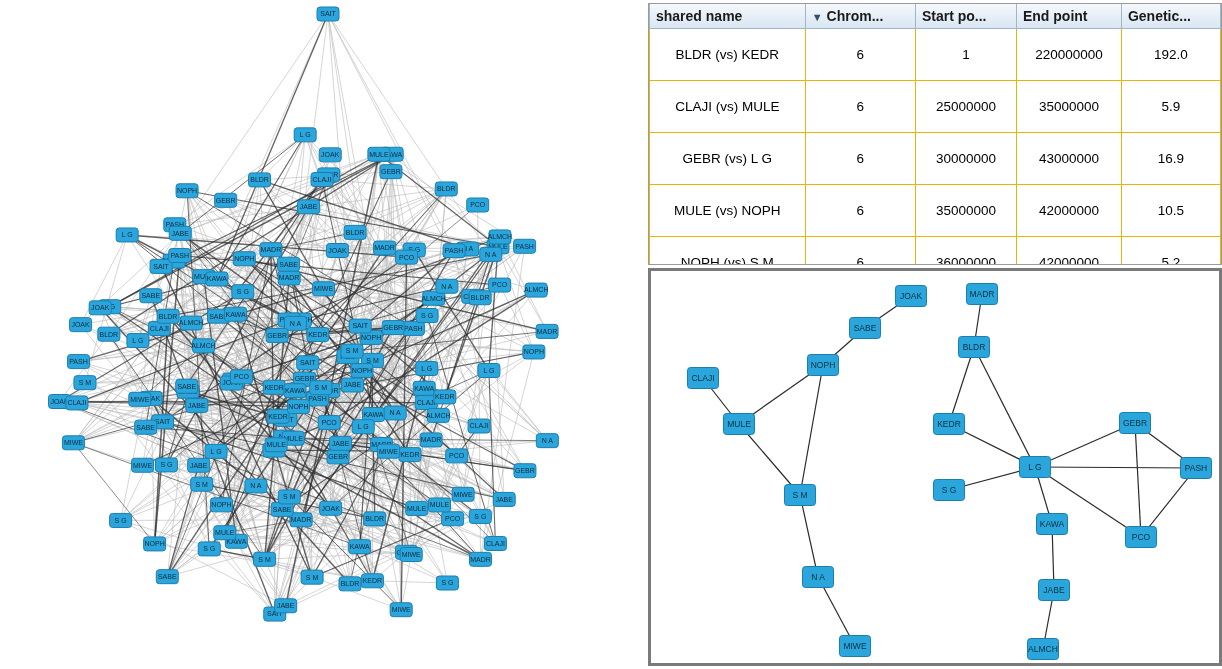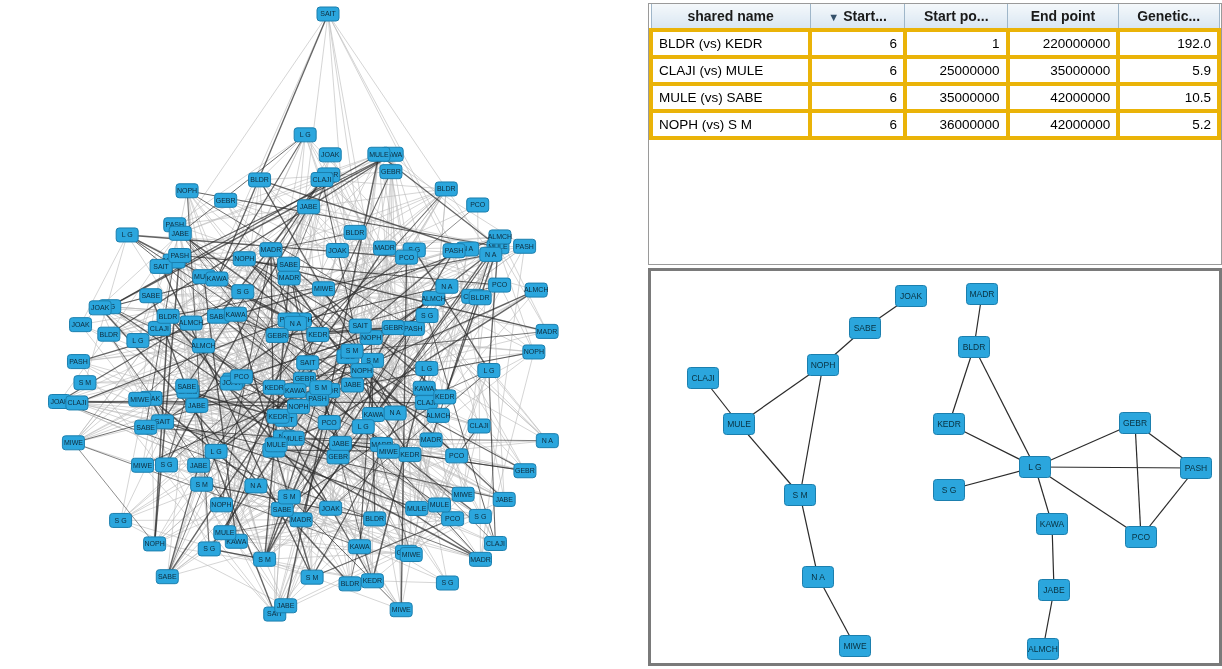--- a/index.html
+++ b/index.html
@@ -50,30 +50,31 @@
     font-size: 13px;
     color: #000;
   }
   table.grid th {
     background: linear-gradient(#f4f8fb, #d9e6f2);
     border: 1px solid #9fb6c9;
     border-top: none;
     font-weight: bold;
     font-size: 14px;
     padding: 4px 6px;
-    text-align: center;
+    text-align: left;
     white-space: nowrap;
     color: #1a1a1a;
   }
   table.grid td {
-    border: 4px solid #eab308;
-    padding: 4px 6px;
+    border: 1px solid #eab308;
+    padding: 18px 6px;
     white-space: nowrap;
     background: #ffffff;
     font-size: 13.5px;
+    text-align: center;
   }
   td.num { text-align: right; }
   td.name { text-align: left; }
   th .filter-icon {
     display: inline-block;
     margin-right: 4px;
     color: #34506a;
     font-size: 11px;
     vertical-align: middle;
   }
@@ -1533,21 +1534,21 @@
   <div id="right-column">
 
     <div id="table-panel">
       <table class="grid">
         <thead>
           <tr>
             <th>
               <span>shared name</span>
             </th>
             <th>
-              <span class="filter-icon">▼</span><span>Start...</span>
+              <span class="filter-icon">▼</span><span>Chrom...</span>
             </th>
             <th>
               <span>Start po...</span>
             </th>
             <th>
               <span>End point</span>
             </th>
             <th>
               <span>Genetic...</span>
             </th>
@@ -1562,21 +1563,28 @@
               <td class="num">192.0</td>
             </tr>
             <tr>
               <td class="name">CLAJI (vs) MULE</td>
               <td class="num">6</td>
               <td class="num">25000000</td>
               <td class="num">35000000</td>
               <td class="num">5.9</td>
             </tr>
             <tr>
-              <td class="name">MULE (vs) SABE</td>
+              <td class="name">GEBR (vs) L G</td>
+              <td class="num">6</td>
+              <td class="num">30000000</td>
+              <td class="num">43000000</td>
+              <td class="num">16.9</td>
+            </tr>
+            <tr>
+              <td class="name">MULE (vs) NOPH</td>
               <td class="num">6</td>
               <td class="num">35000000</td>
               <td class="num">42000000</td>
               <td class="num">10.5</td>
             </tr>
             <tr>
               <td class="name">NOPH (vs) S M</td>
               <td class="num">6</td>
               <td class="num">36000000</td>
               <td class="num">42000000</td>

